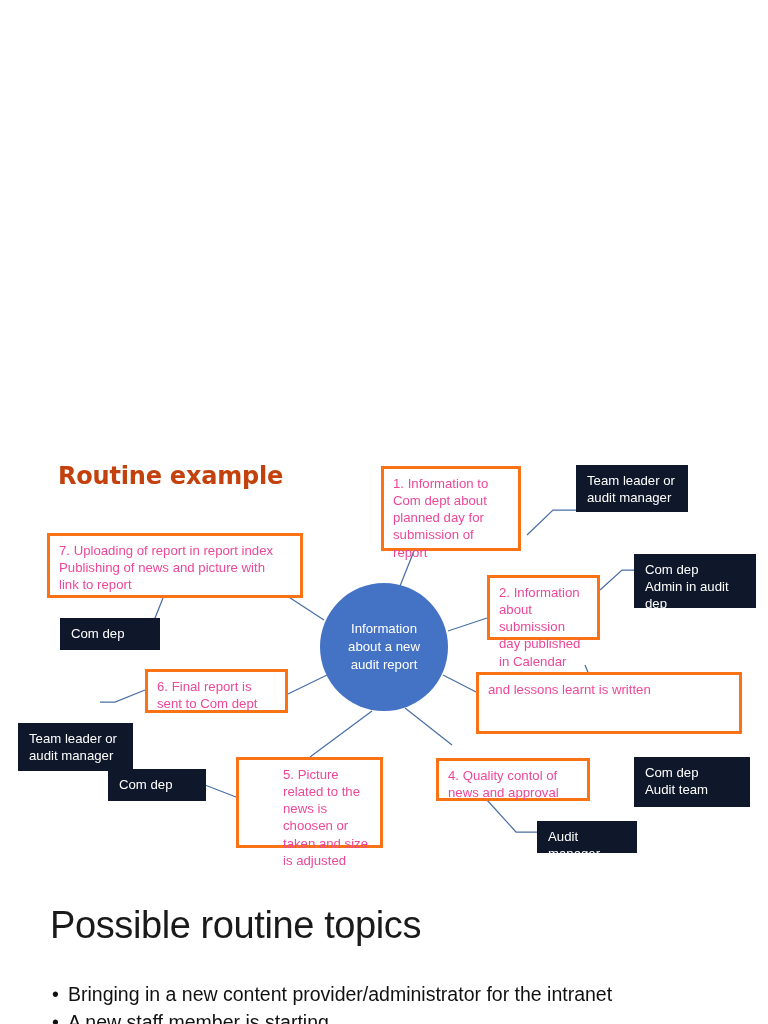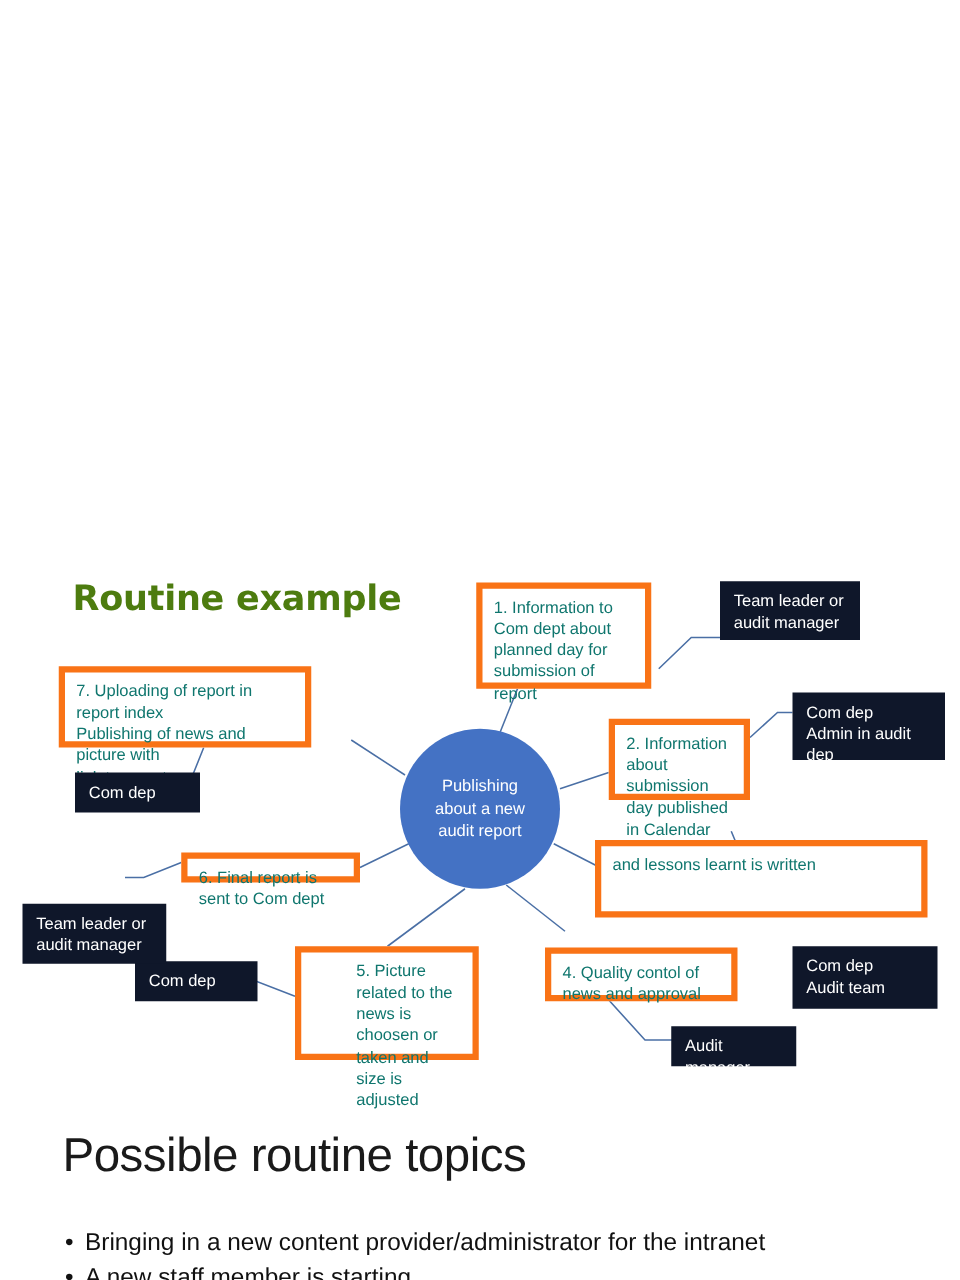--- a/index.html
+++ b/index.html
@@ -14,22 +14,22 @@
   #slide{position:absolute;left:0;top:0;width:768px;height:1024px;}
 
   
   #diagram{position:absolute;left:0;top:440px;width:768px;height:430px;}
   #connectors{position:absolute;left:0;top:0;width:768px;height:430px;}
 
   .node{position:absolute;box-sizing:border-box;}
 
   .wbox{
     background:#ffffff;
-    border:5px solid #f97316;
-    color:#0f766e;
+    border:3px solid #f97316;
+    color:#ec4899;
     font-size:13.2px;
     line-height:1.30;
     padding:6px 8px 5px 9px;
   }
   .bbox{
     background:#0f172a;
     color:#ffffff;
     font-size:13.2px;
     line-height:1.30;
     padding:7px 9px 6px 11px;
@@ -44,22 +44,22 @@
     display:flex;
     align-items:center;
     justify-content:center;
     text-align:center;
   }
   .circle span{display:block;}
 
   
   #routine-title{
     position:absolute;left:58px;top:462px;
-    font-size:28px;font-weight:bold;letter-spacing:-0.2px;
-    color:#4d7c0f;
+    font-size:24px;font-weight:bold;letter-spacing:-0.2px;
+    color:#c2410c;
     font-family:"DejaVu Sans","Liberation Sans",sans-serif;
   }
   #topics-title{
     position:absolute;left:50px;top:904px;
     font-size:38px;font-weight:normal;color:#1a1a1a;
     letter-spacing:-0.4px;
     font-family:"Liberation Sans","DejaVu Sans",sans-serif;
   }
   #bullets{
     position:absolute;left:52px;top:980px;width:690px;
@@ -93,41 +93,41 @@
         <path d="M585,225 L612,290 L634,290"></path>
         <path d="M487,360 L516,392 L540,392"></path>
         <path d="M236,357 L205,345 L190,345"></path>
         <path d="M145,250 L115,262 L100,262"></path>
         <path d="M163,158 L153,183 L130,183"></path>
       </g>
     </svg>
 
     <div class="node circle" style="left:320px;top:143px;width:128px;height:128px;">
       <div>
-        <span>Publishing</span>
+        <span>Information</span>
         <span>about a new</span>
         <span>audit report</span>
       </div>
     </div>
 
     <div class="node wbox" style="left:381px;top:26px;width:140px;height:85px;">1. Information to Com dept about planned day for submission of report</div>
 
     <div class="node wbox" style="left:487px;top:135px;width:113px;height:65px;">2. Information about submission day published in Calendar</div>
 
     <div class="node wbox" style="left:476px;top:232px;width:266px;height:62px;">
       <div>and lessons learnt is written</div>
     </div>
 
     <div class="node wbox" style="left:436px;top:318px;width:154px;height:43px;">4. Quality contol of news and approval</div>
 
     <div class="node wbox" style="left:236px;top:317px;width:147px;height:91px;padding-left:44px;">5. Picture related to the news is choosen or taken and size is adjusted</div>
 
-    <div class="node wbox" style="left:145px;top:242px;width:143px;height:24px;">6. Final report is sent to Com dept</div>
+    <div class="node wbox" style="left:145px;top:229px;width:143px;height:44px;">6. Final report is sent to Com dept</div>
 
-    <div class="node wbox" style="left:47px;top:93px;width:202px;height:65px;">
+    <div class="node wbox" style="left:47px;top:93px;width:256px;height:65px;">
       <div>7. Uploading of report in report index</div>
       <div>Publishing of news and picture with</div>
       <div>link to report</div>
     </div>
 
     <div class="node bbox" style="left:576px;top:25px;width:112px;height:47px;">
       <div>Team leader or</div>
       <div>audit manager</div>
     </div>
 

